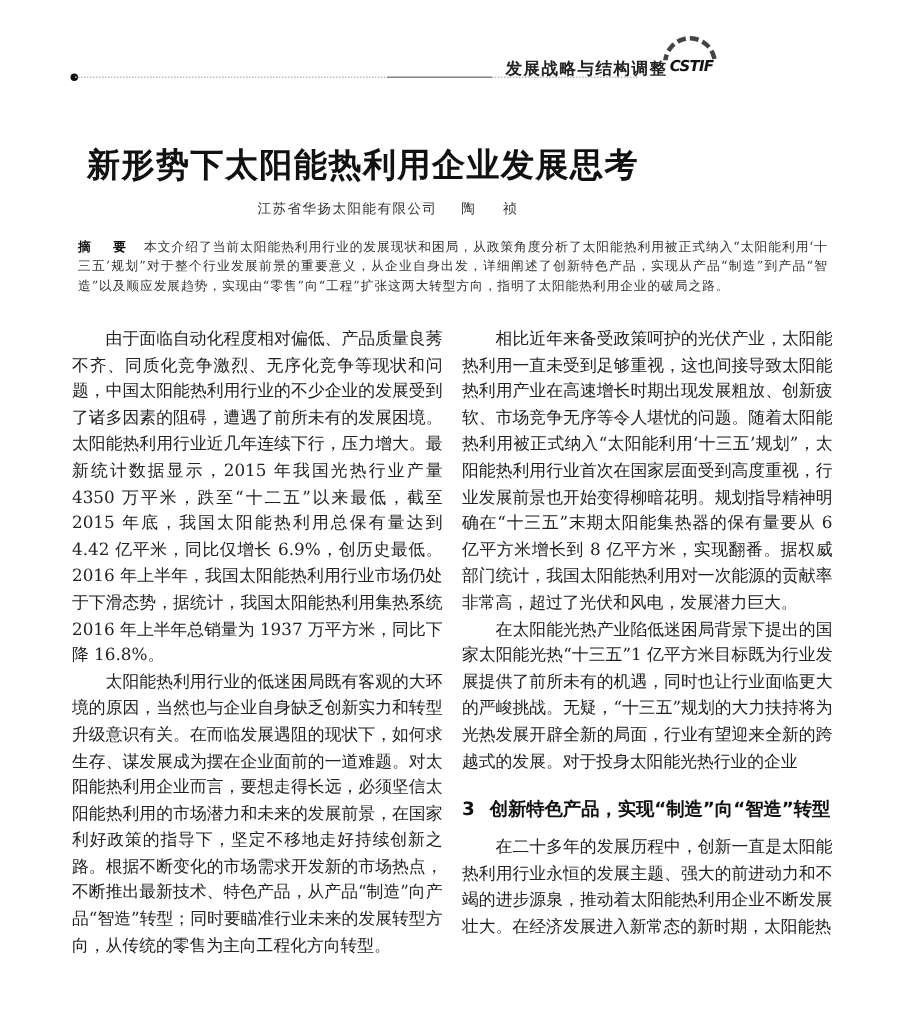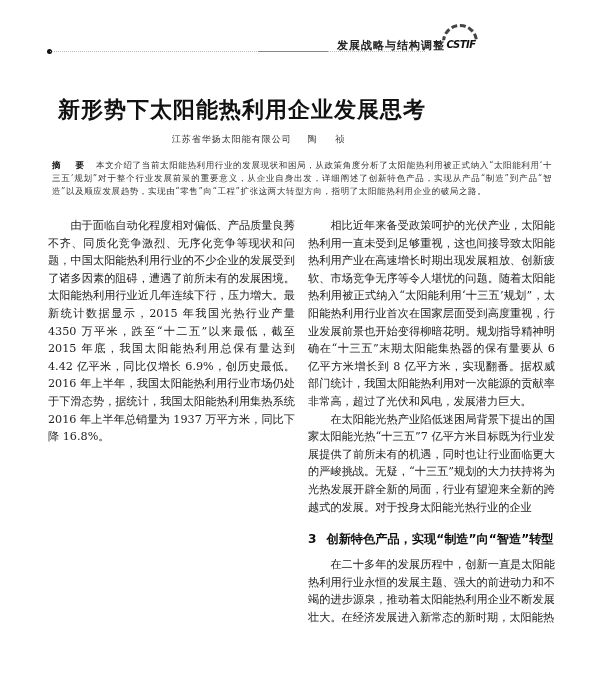--- a/index.html
+++ b/index.html
@@ -95,22 +95,23 @@
   <span>江苏省华扬太阳能有限公司</span>
   <span class="author">陶 祯</span>
 </div>
 
 <div class="abstract">
   <span class="label">摘 要</span><span>本文介绍了当前太阳能热利用行业的发展现状和困局，从政策角度分析了太阳能热利用被正式纳入“太阳能利用‘十三五’规划”对于整个行业发展前景的重要意义，从企业自身出发，详细阐述了创新特色产品，实现从产品“制造”到产品“智造”以及顺应发展趋势，实现由“零售”向“工程”扩张这两大转型方向，指明了太阳能热利用企业的破局之路。</span>
 </div>
 
 <div class="column col-left">
   <p class="para">由于面临自动化程度相对偏低、产品质量良莠不齐、同质化竞争激烈、无序化竞争等现状和问题，中国太阳能热利用行业的不少企业的发展受到了诸多因素的阻碍，遭遇了前所未有的发展困境。太阳能热利用行业近几年连续下行，压力增大。最新统计数据显示，2015 年我国光热行业产量 4350 万平米，跌至“十二五”以来最低，截至 2015 年底，我国太阳能热利用总保有量达到 4.42 亿平米，同比仅增长 6.9%，创历史最低。2016 年上半年，我国太阳能热利用行业市场仍处于下滑态势，据统计，我国太阳能热利用集热系统 2016 年上半年总销量为 1937 万平方米，同比下降 16.8%。</p>
+  <p class="para">太阳能热利用行业的低迷困局既有客观的大环境的原因，当然也与企业自身缺乏创新实力和转型升级意识有关。在而临发展遇阻的现状下，如何求生存、谋发展成为摆在企业面前的一道难题。对太阳能热利用企业而言，要想走得长远，必须坚信太阳能热利用的市场潜力和未来的发展前景，在国家利好政策的指导下，坚定不移地走好持续创新之路。根据不断变化的市场需求开发新的市场热点，不断推出最新技术、特色产品，从产品“制造”向产品“智造”转型；同时要瞄准行业未来的发展转型方向，从传统的零售为主向工程化方向转型。</p>
 </div>
 
 <div class="column col-right">
   <p class="para">相比近年来备受政策呵护的光伏产业，太阳能热利用一直未受到足够重视，这也间接导致太阳能热利用产业在高速增长时期出现发展粗放、创新疲软、市场竞争无序等令人堪忧的问题。随着太阳能热利用被正式纳入“太阳能利用‘十三五’规划”，太阳能热利用行业首次在国家层面受到高度重视，行业发展前景也开始变得柳暗花明。规划指导精神明确在“十三五”末期太阳能集热器的保有量要从 6 亿平方米增长到 8 亿平方米，实现翻番。据权威部门统计，我国太阳能热利用对一次能源的贡献率非常高，超过了光伏和风电，发展潜力巨大。</p>
-  <p class="para">在太阳能光热产业陷低迷困局背景下提出的国家太阳能光热“十三五”7 亿平方米目标既为行业发展提供了前所未有的机遇，同时也让行业面临更大的严峻挑战。无疑，“十三五”规划的大力扶持将为光热发展开辟全新的局面，行业有望迎来全新的跨越式的发展。对于投身太阳能光热行业的企业</p>
+  <p class="para">在太阳能光热产业陷低迷困局背景下提出的国家太阳能光热“十三五”1 亿平方米目标既为行业发展提供了前所未有的机遇，同时也让行业面临更大的严峻挑战。无疑，“十三五”规划的大力扶持将为光热发展开辟全新的局面，行业有望迎来全新的跨越式的发展。对于投身太阳能光热行业的企业</p>
   <div class="heading h3">
     <span class="num">3</span><span>创新特色产品，实现“制造”向“智造”转型</span>
   </div>
   <p class="para">在二十多年的发展历程中，创新一直是太阳能热利用行业永恒的发展主题、强大的前进动力和不竭的进步源泉，推动着太阳能热利用企业不断发展壮大。在经济发展进入新常态的新时期，太阳能热</p>
 </div>
 
 </body></html>

